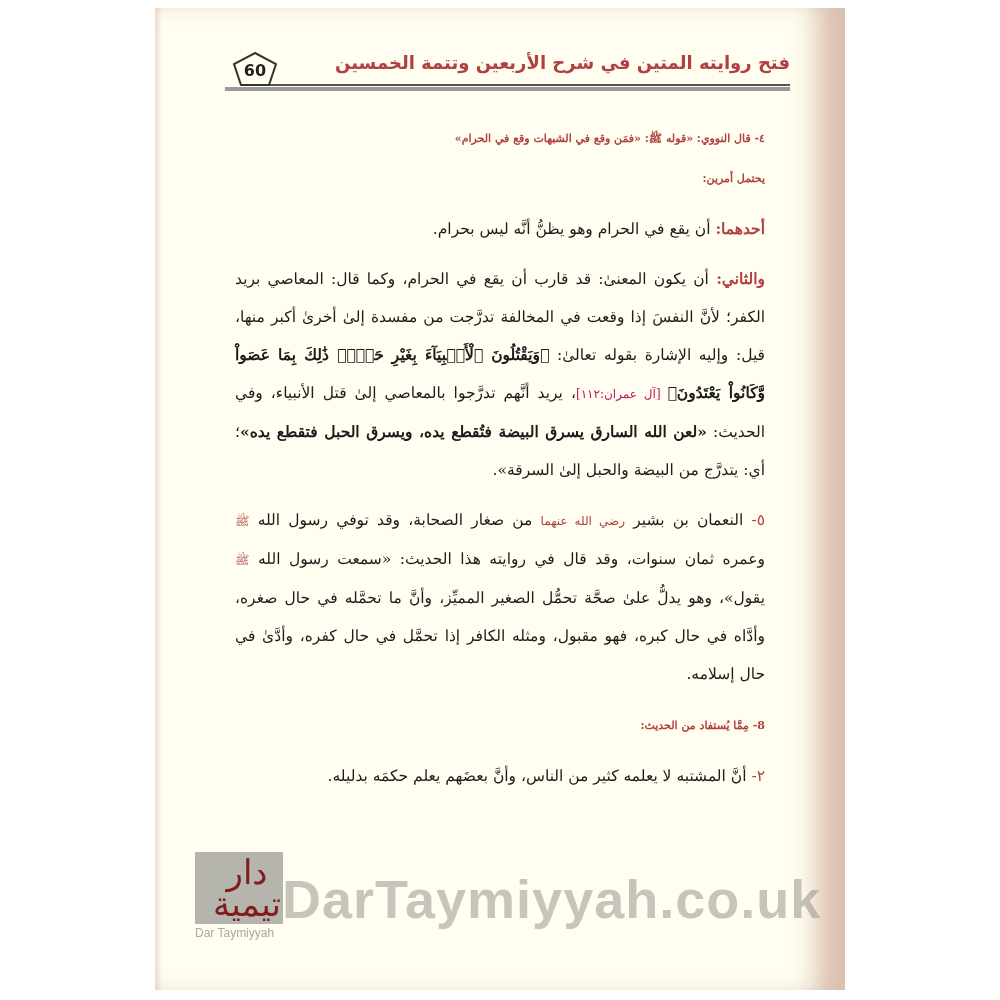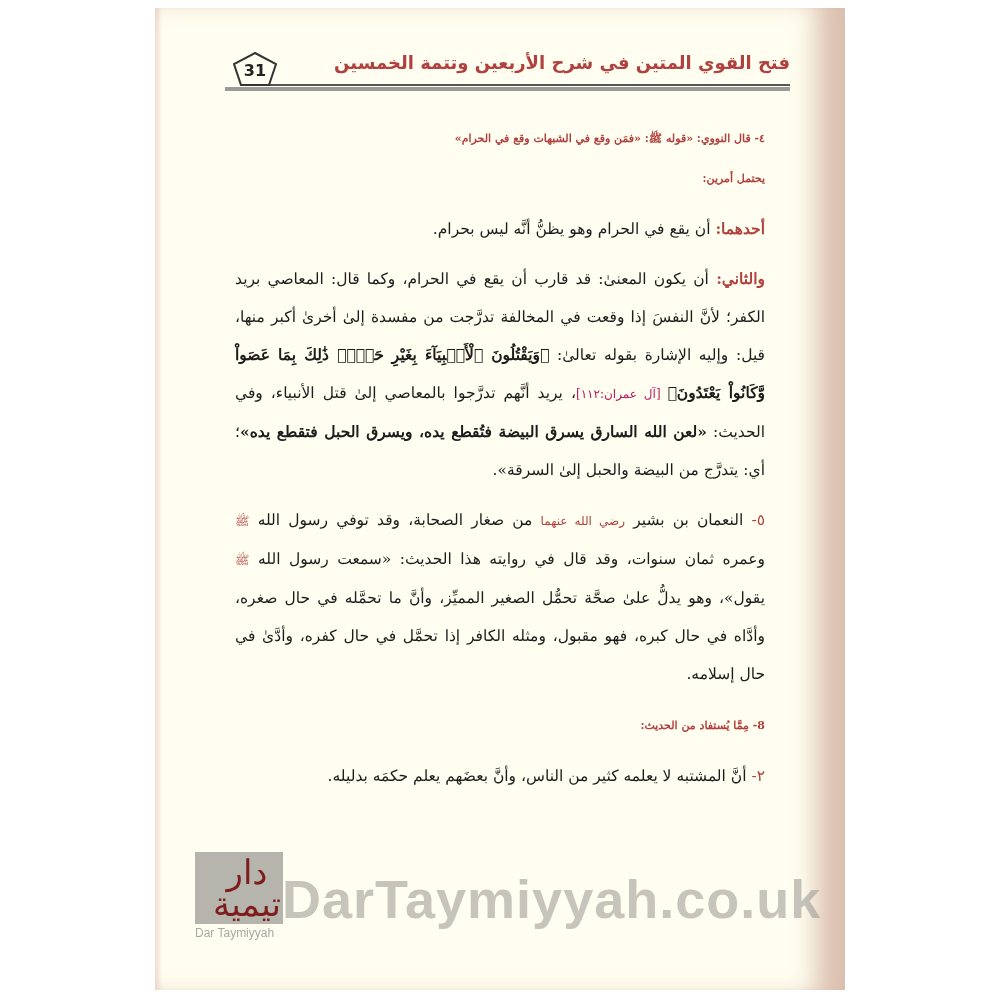--- a/index.html
+++ b/index.html
@@ -55,28 +55,28 @@
     position:absolute; left:282px; top:868px; font-size:54px; letter-spacing:1px;
     color:rgba(150,150,145,0.55); font-family:"Liberation Sans", sans-serif; font-weight:bold;
     white-space:nowrap;
   }
 </style>
 </head>
 <body>
 
 <div class="page">
   <div class="header">
-    <div class="running-title">فتح القوي المتين في شرح الأربعين وتتمة الخمسين</div>
+    <div class="running-title">فتح روايته المتين في شرح الأربعين وتتمة الخمسين</div>
     <div class="rule-dark"></div>
     <div class="rule-gray"></div>
     <div class="page-badge">
       <svg width="44" height="34" viewBox="0 0 44 34">
         <polygon points="22,1 43,12 36,33 8,33 1,12" fill="#fffef0" stroke="#333" stroke-width="2"></polygon>
       </svg>
-      <div class="page-num">31</div>
+      <div class="page-num">60</div>
     </div>
   </div>
 
   <div class="body">
     <p>
       <span class="h">٤- قال النووي: «قوله ﷺ: «فمَن وقع في الشبهات وقع في الحرام»</span><br>
       <span class="h">يحتمل أمرين:</span>
     </p>
     <p>
       <span class="red bold">أحدهما:</span><span> أن يقع في الحرام وهو يظنُّ أنَّه ليس بحرام.</span>

